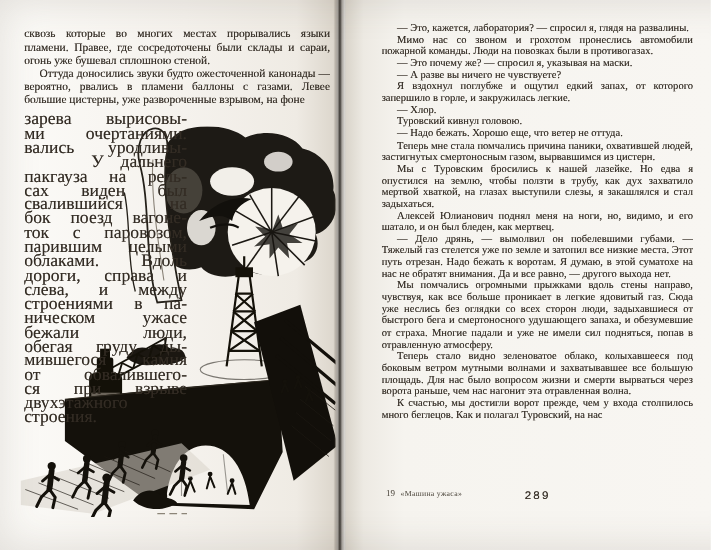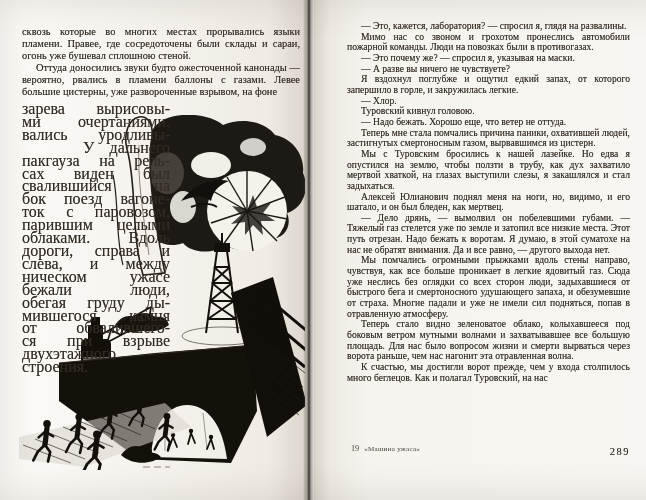--- a/index.html
+++ b/index.html
@@ -41,21 +41,21 @@
   }
   .nline { text-align:justify; text-align-last:justify; }
   .nline.end { text-align-last:left; }
   .illu { position:absolute; left:15px; top:115px; width:290px; height:355px; z-index:1; }
   .right-text {
     position:absolute; left:33px; top:21px; width:283px; height:428px; overflow:hidden; z-index:2;
     font-size:9.6px; line-height:10.65px; text-align:justify;
   }
   .page-number {
     position:absolute; left:33px; top:446px; width:283px; z-index:2;
-    text-align:right; font-size:10.5px; letter-spacing:1.5px;
+    text-align:center; font-size:10.5px; letter-spacing:1.5px;font-family:Liberation Mono, monospace;
   }
   .footer-sig {
     position:absolute; left:37px; top:444px; z-index:2;
     font-size:8.2px; color:#4a443a; text-shadow:none;
   }
   .footer-sig .sig-title { font-size:7px; margin-left:5px; letter-spacing:0.3px; }
 </style>
 </head>
 <body>
 
@@ -77,20 +77,21 @@
         <div class="nline">&nbsp;&nbsp;&nbsp;&nbsp;У дальнего</div>
         <div class="nline">пакгауза на рель-</div>
         <div class="nline">сах виден был</div>
         <div class="nline">свалившийся на</div>
         <div class="nline">бок поезд вагоне-</div>
         <div class="nline">ток с паровозом,</div>
         <div class="nline">парившим целыми</div>
         <div class="nline">облаками. Вдоль</div>
         <div class="nline">дороги, справа и</div>
         <div class="nline">слева, и между</div>
+        <div class="nline">строениями в па-</div>
         <div class="nline">ническом ужасе</div>
         <div class="nline">бежали люди,</div>
         <div class="nline">обегая груду ды-</div>
         <div class="nline">мившегося камня</div>
         <div class="nline">от обвалившего-</div>
         <div class="nline">ся при взрыве</div>
         <div class="nline">двухэтажного</div>
         <div class="nline end">строения.</div>
       </div>
 

